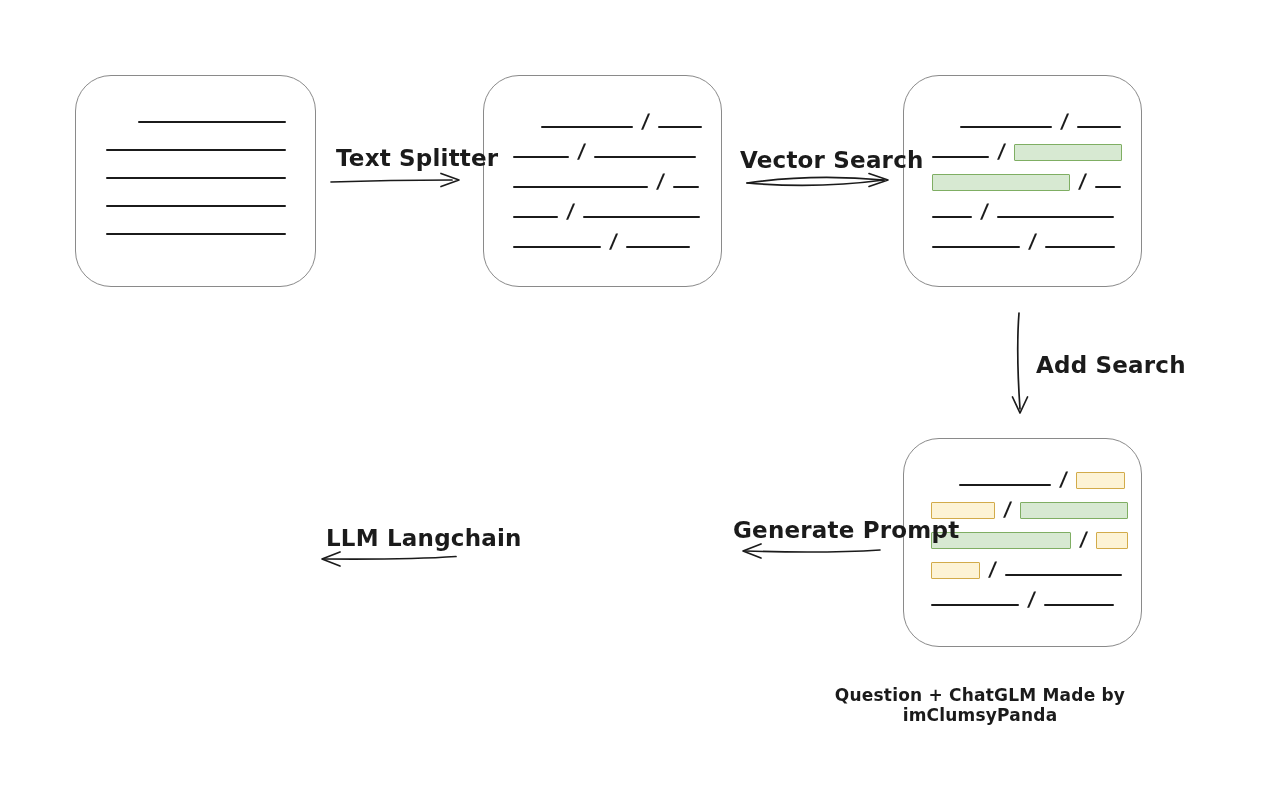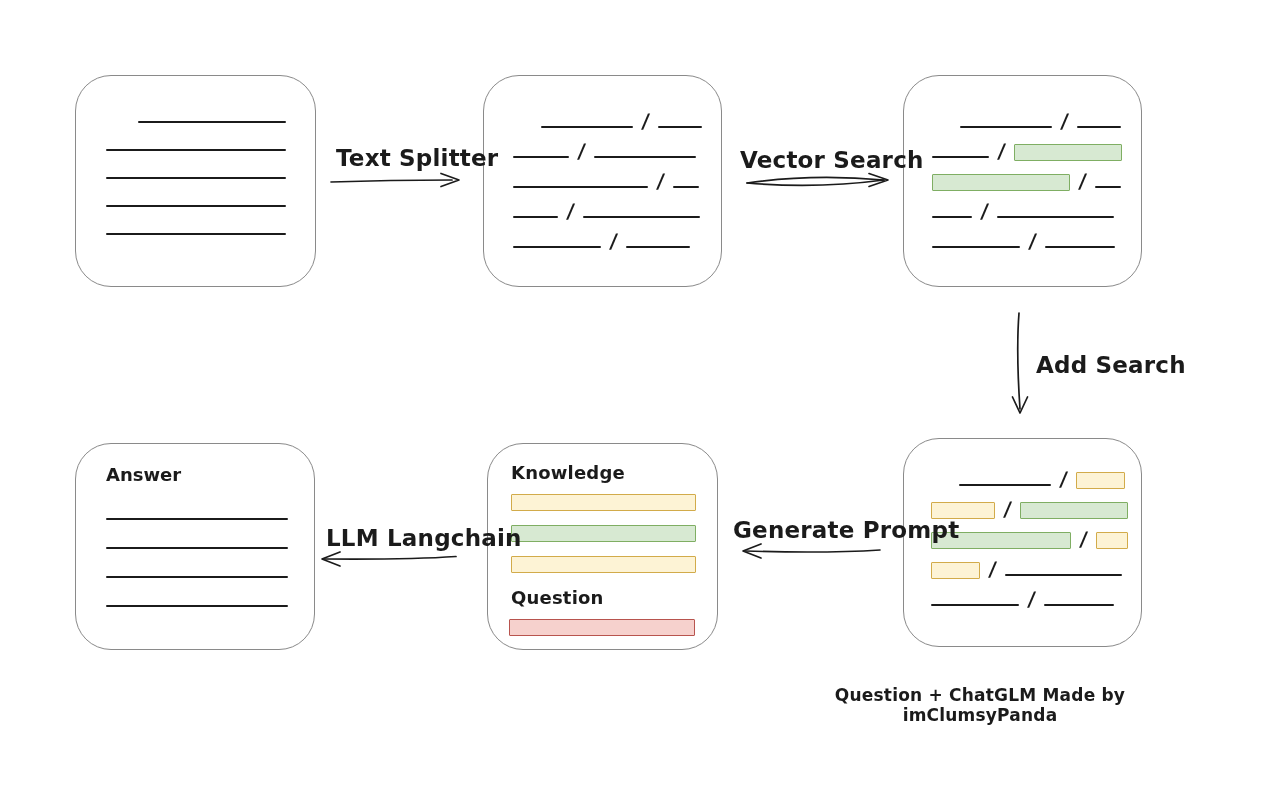--- a/index.html
+++ b/index.html
@@ -181,42 +181,21 @@
           <div class="hline" style="width: 117px;"></div>
         </div>
         <div class="row">
           <div class="hline" style="width: 88px;"></div>
           <span class="slash">/</span>
           <div class="hline" style="width: 70px;"></div>
         </div>
       </div>
   </div>
 
-  <div class="box" id="box-prompt">
-    <div class="prompt-content">
-      <div class="node-label">Knowledge</div>
-      <div class="bars">
-          <div class="bar chunk yellow" style="margin-bottom: 14px;"></div>
-          <div class="bar chunk green" style="margin-bottom: 14px;"></div>
-          <div class="bar chunk yellow" style="margin-bottom: 14px;"></div>
-        </div>
-      <div class="node-label question-label">Question</div>
-      <div class="q-bar chunk red"></div>
-    </div>
-  </div>
-
-  <div class="box" id="box-answer">
-    <div class="answer-label">Answer</div>
-    <div class="doc-lines">
-        <div class="hline" style="width: 182px;"></div>
-        <div class="hline" style="width: 182px;"></div>
-        <div class="hline" style="width: 182px;"></div>
-        <div class="hline" style="width: 182px;"></div>
-      </div>
-  </div>
+
 
   <div class="arrow-label" id="lbl-text-splitter">Text Splitter</div>
   <div class="arrow-label" id="lbl-vector-search">Vector Search</div>
   <div class="arrow-label" id="lbl-add-context">Add Search</div>
   <div class="arrow-label" id="lbl-generate-prompt">Generate Prompt</div>
   <div class="arrow-label" id="lbl-llm-response">LLM Langchain</div>
 
   <div class="credit">Question + ChatGLM Made by imClumsyPanda</div>
 
 </div>

